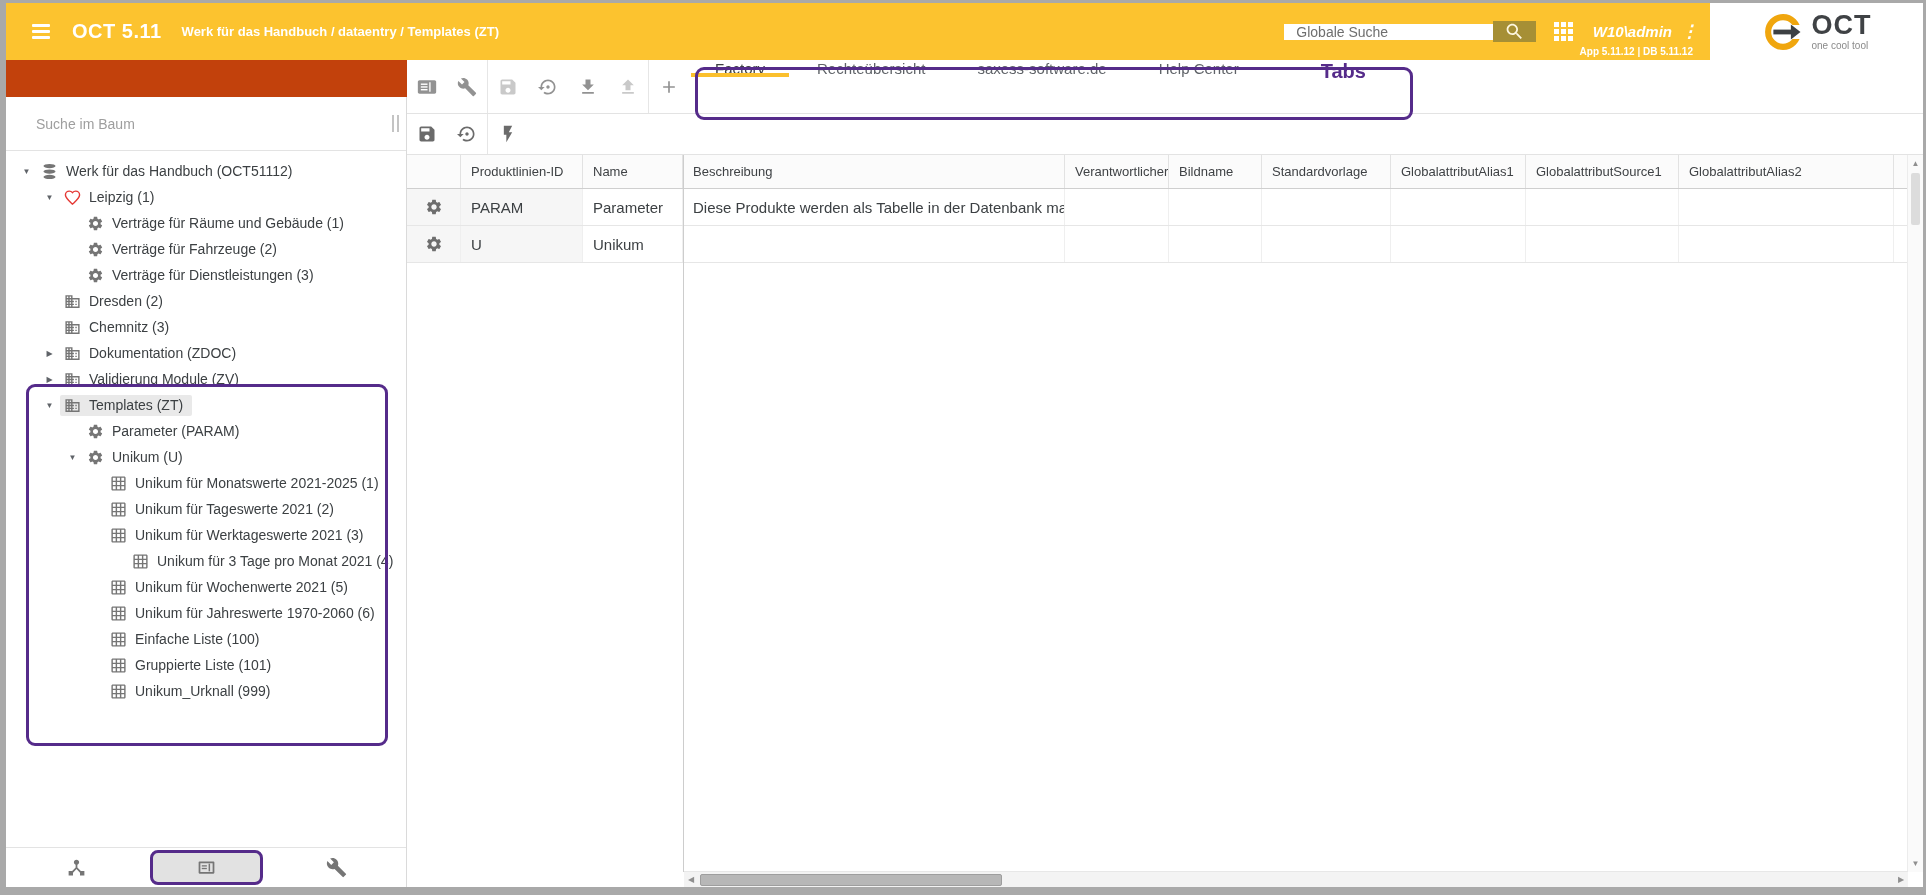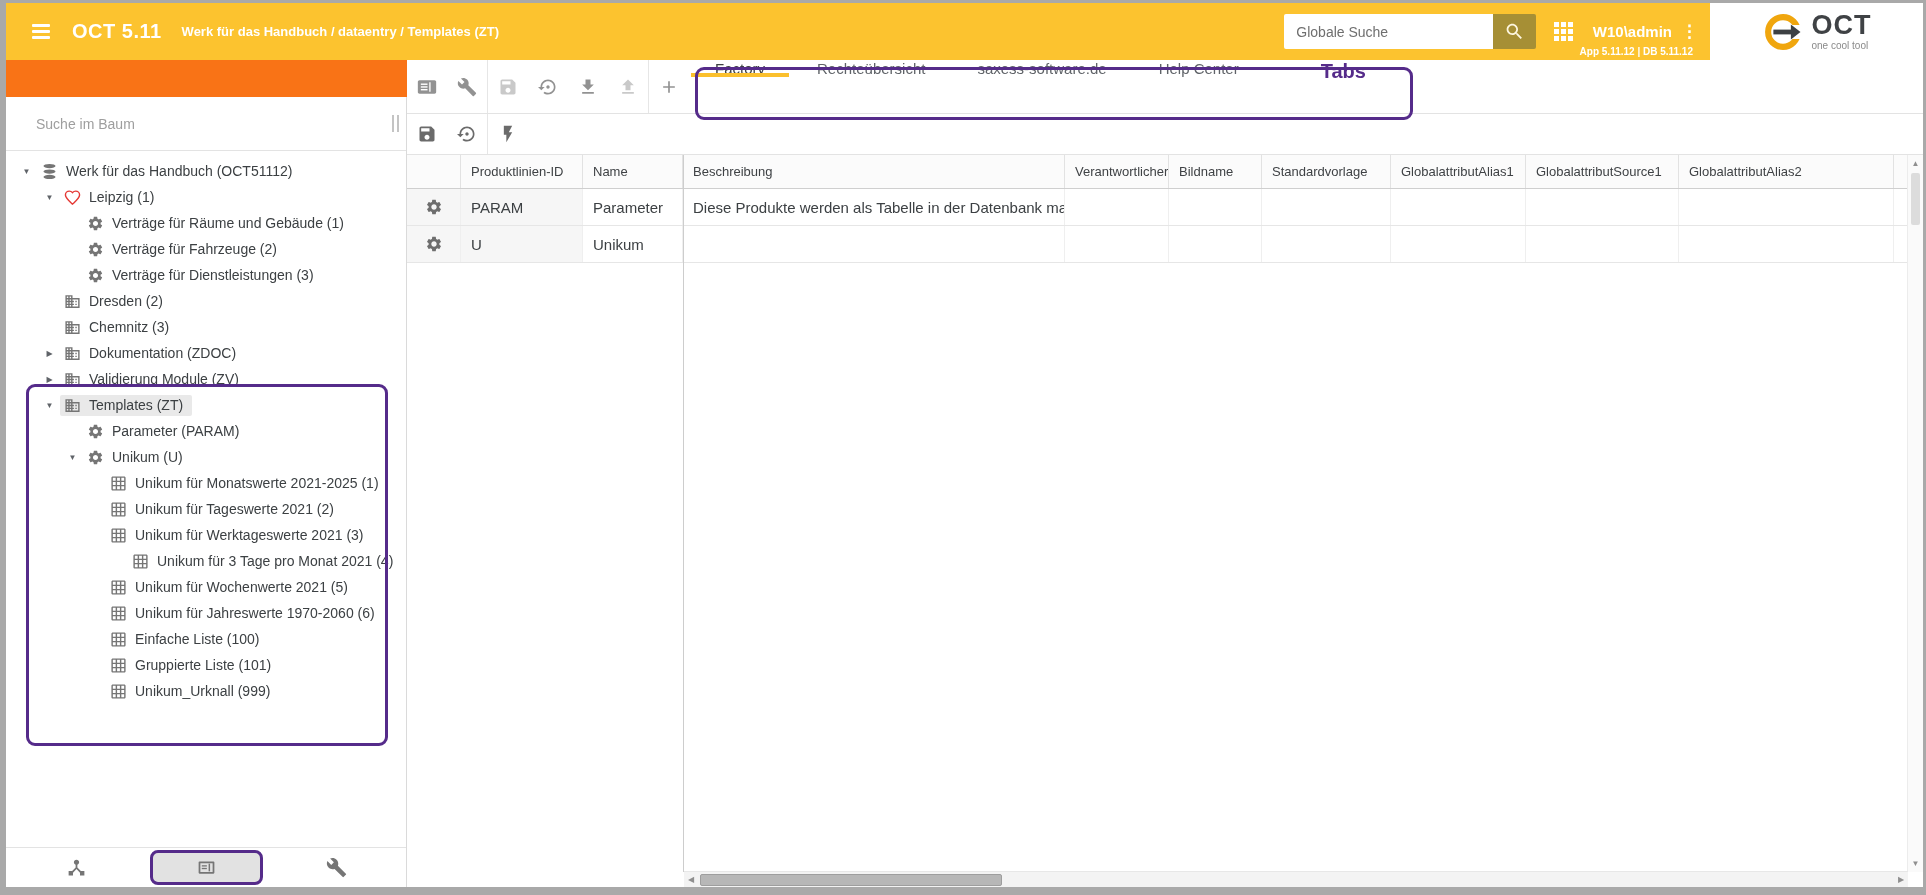--- a/index.html
+++ b/index.html
@@ -1,33 +1,33 @@
 <!DOCTYPE html>
 <html><head>
 <meta charset="utf-8">
 <style>
   html,body { margin:0; padding:0; background:#e9e9e9; font-family:"Liberation Sans",sans-serif; }
   .stage { position:relative; width:1926px; height:895px; background:#a9a9a9; overflow:hidden; }
-  .window { position:absolute; left:6px; top:3px; right:3px; bottom:8px; background:#f97316; overflow:hidden; }
+  .window { position:absolute; left:6px; top:3px; right:3px; bottom:8px; background:#c2410c; overflow:hidden; }
 
   
   .header { position:absolute; top:0; left:0; right:0; height:57px; background:#fcc32f; display:flex; align-items:center; }
   .menu-btn { margin-left:26px; cursor:pointer; }
   .menu-btn i { display:block; width:18px; height:2.6px; background:#fff; margin:3.6px 0; border-radius:1px; }
   .app-title { color:#fff; font-size:20px; font-weight:bold; margin-left:22px; letter-spacing:.5px; white-space:nowrap; }
   .breadcrumb { color:#fff; font-size:13px; font-weight:600; margin-left:20px; white-space:nowrap; }
   .hd-spacer { flex:1; }
-  .hd-search { display:flex; height:35px; border-radius:2px; overflow:hidden; }
+  .hd-search { display:flex; height:35px; border-radius:2px; overflow:hidden;align-items:center; }
   .hd-search input { width:185px; border:none; outline:none; padding:0 12px; font-size:14px; color:#3c4043; }
   .hd-search input::placeholder { color:#6f6f6f; }
   .hd-search-btn { width:43px; background:#a68f35; display:flex; align-items:center; justify-content:center; cursor:pointer; }
   .hd-search-btn svg { width:21px; height:21px; fill:#fdf6df; }
   .apps-btn { margin:0 20px 0 18px; display:grid; grid-template-columns:repeat(3,4.5px); grid-gap:2.5px; cursor:pointer; }
   .apps-btn i { width:4.5px; height:4.5px; background:#fff; }
-  .user-block { display:flex; align-items:center; }
+  .user-block { display:flex; align-items:center;font-style:italic; }
   .user-name { color:#fff; font-size:15px; font-weight:bold; white-space:nowrap; }
   .kebab { color:#fff; font-size:17px; font-weight:bold; margin:0 12px 0 9px; cursor:pointer; line-height:1; }
   .version { position:absolute; right:230px; bottom:3px; color:#fff; font-size:10px; font-weight:bold; white-space:nowrap; }
   .logo-box { width:213px; height:100%; background:#fff; display:flex; align-items:center; justify-content:center; gap:8px; }
   .logo-txt-wrap { display:flex; flex-direction:column; align-items:flex-start; }
   .logo-text { font-size:27px; font-weight:bold; color:#3f4245; letter-spacing:1px; line-height:1; }
   .logo-tag { font-size:10px; color:#8a8a8a; margin-top:1px; }
 
   
   .body { position:absolute; top:57px; left:0; right:0; bottom:0; display:flex; }

